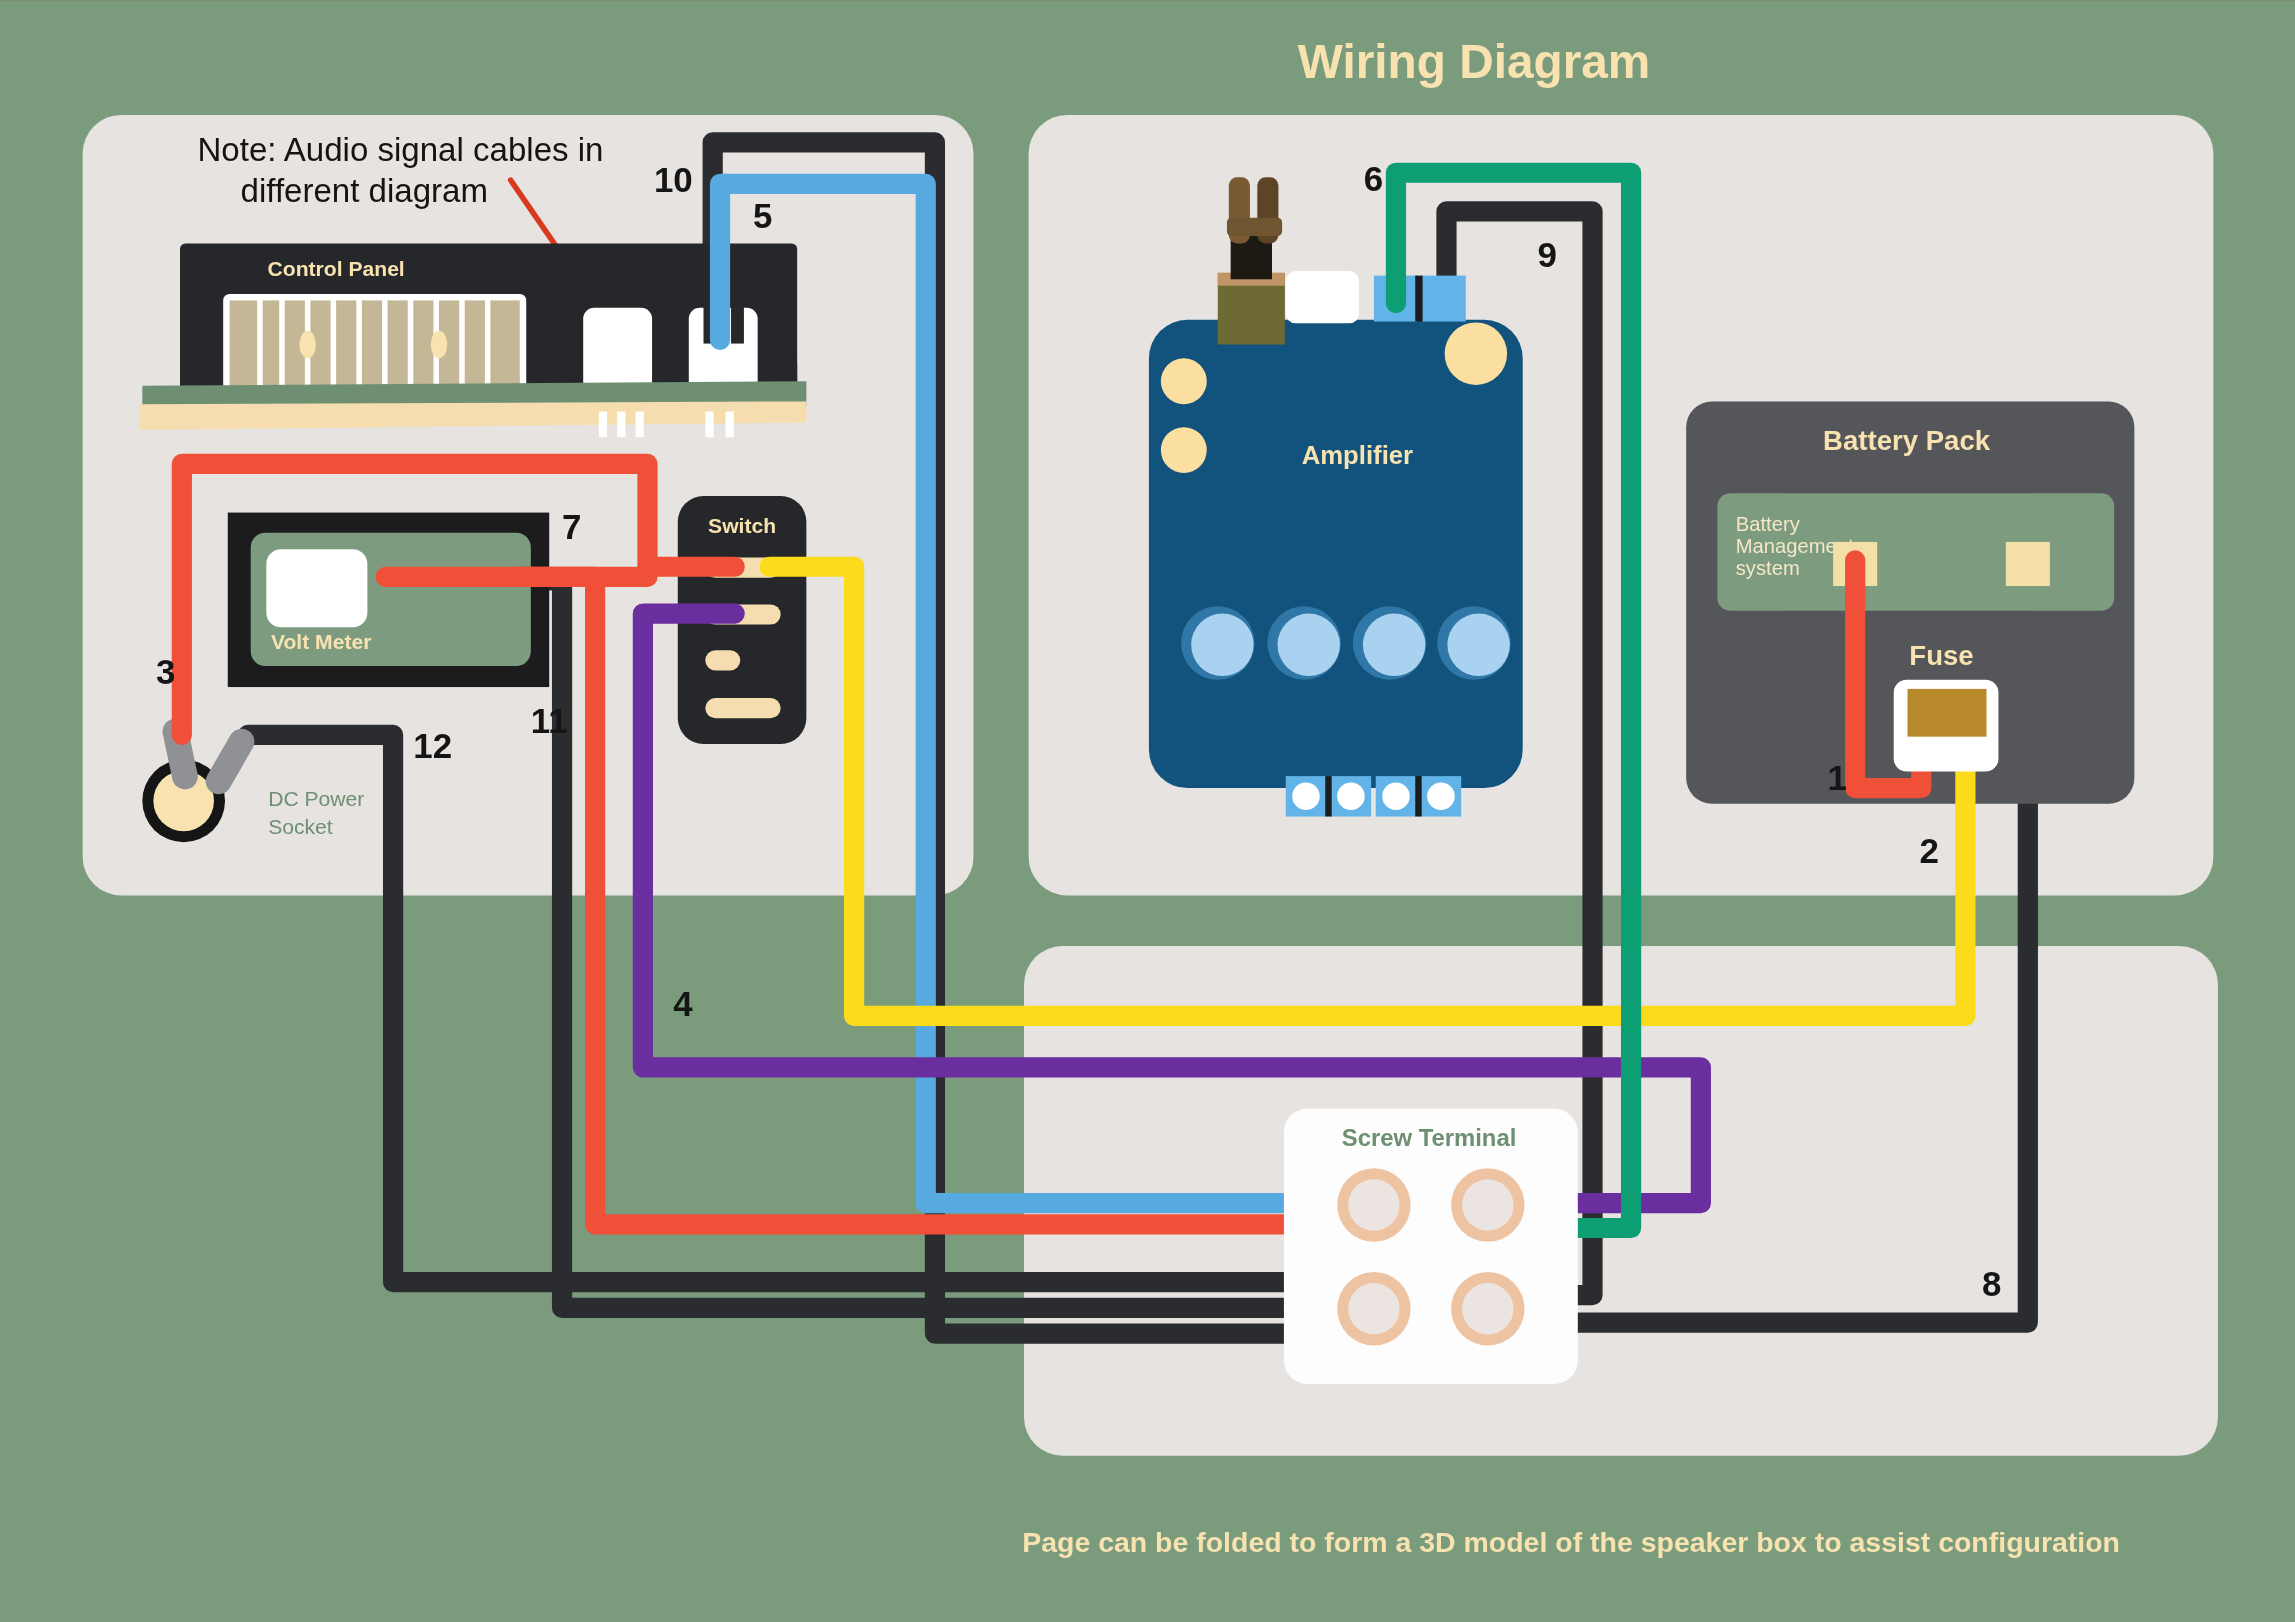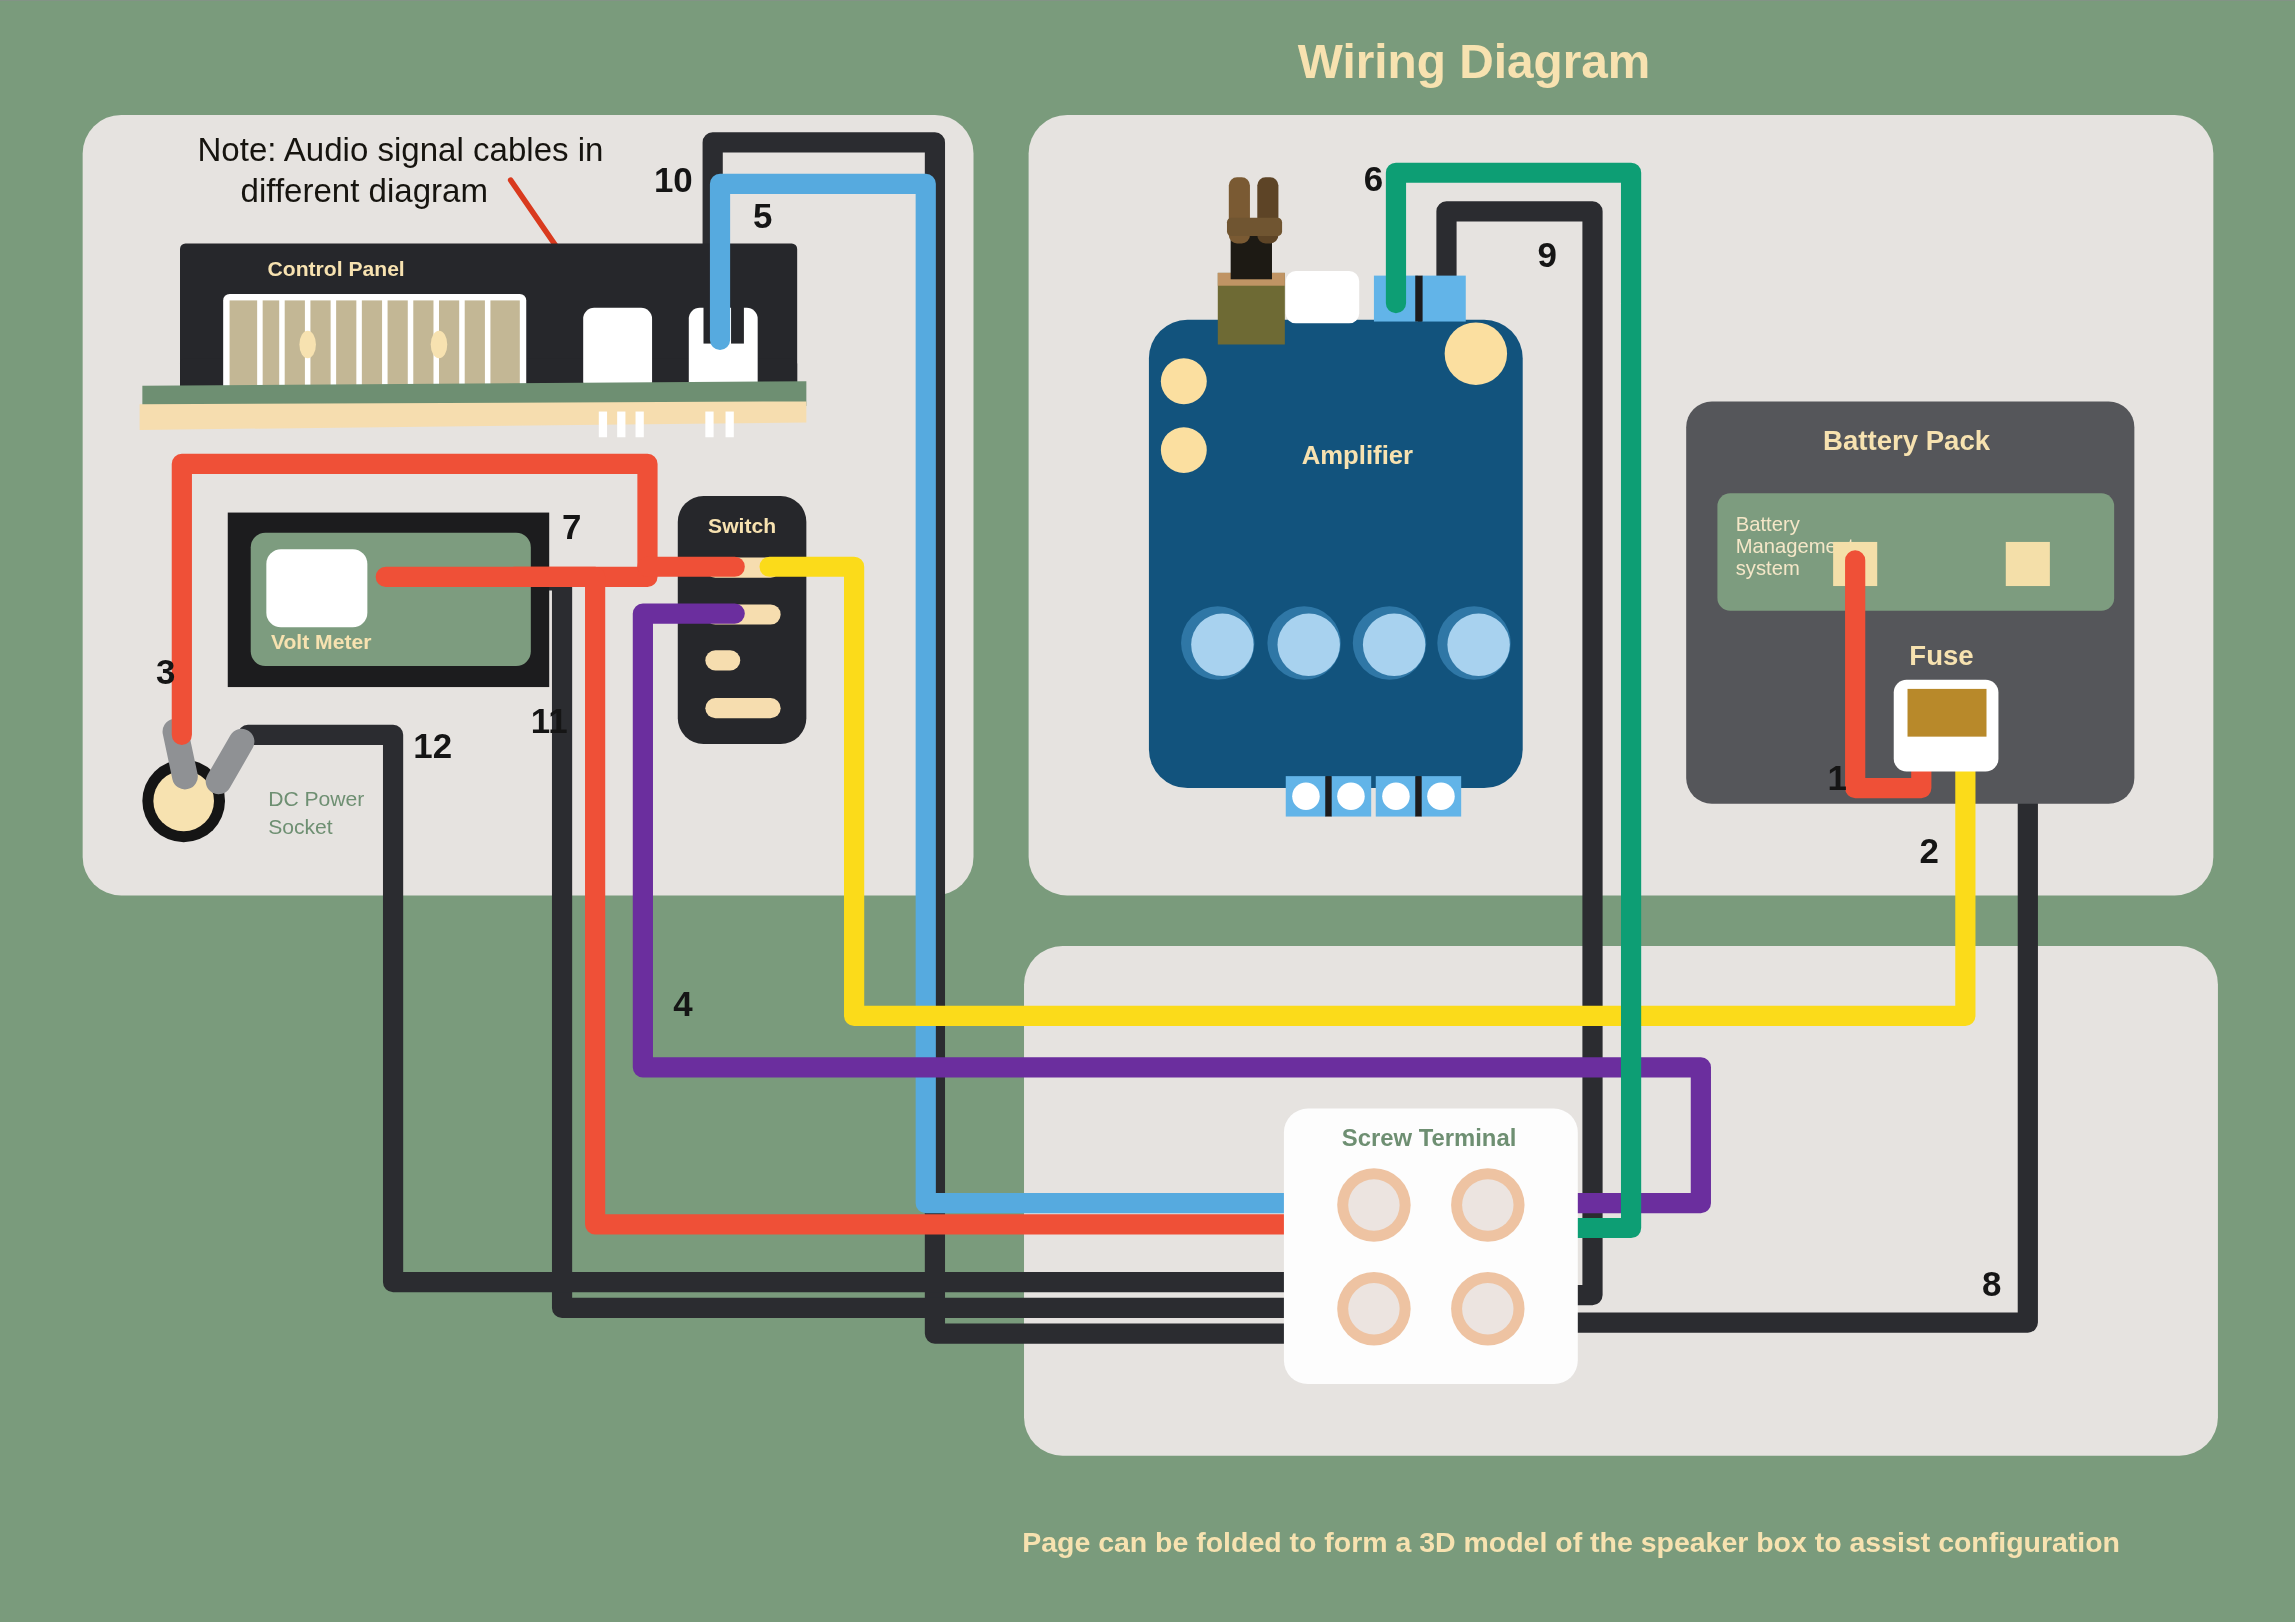--- a/index.html
+++ b/index.html
@@ -1,16 +1,16 @@
 <!DOCTYPE html>
 <html style="font-size:14.7px"><head>
 <meta charset="utf-8">
 <style>
   html,body{margin:0;padding:0;background:#7a9b7c;}
-  #stage{position:relative;width:2296px;height:1594px;background:#d946ef;
+  #stage{position:relative;width:2296px;height:1594px;background:#b91c1c;
          font-family:"Liberation Sans",sans-serif;overflow:hidden;text-align:right;}
   #stage svg{position:absolute;left:0;top:0;width:2296px;height:1623px;}
   .t-title{font-family:"Liberation Sans",sans-serif;font-weight:bold;font-size:52px;fill:#f7e2b0;}
   .t-footer{font-family:"Liberation Sans",sans-serif;font-weight:bold;font-size:31px;fill:#f7e2b0;}
   .t-note{font-family:"Liberation Sans",sans-serif;font-size:36px;fill:#16140f;}
   .t-num{font-family:"Liberation Sans",sans-serif;font-weight:bold;font-size:38px;fill:#151515;}
   .t-cream{font-family:"Liberation Sans",sans-serif;font-weight:bold;font-size:23px;fill:#f7e2b0;}
   .t-cream-lg{font-family:"Liberation Sans",sans-serif;font-weight:bold;font-size:30px;fill:#f7e2b0;}
   .t-amp{font-family:"Liberation Sans",sans-serif;font-weight:bold;font-size:28px;fill:#f7e2b0;}
   .t-bms{font-family:"Liberation Sans",sans-serif;font-size:22px;fill:#f5e7c8;}

